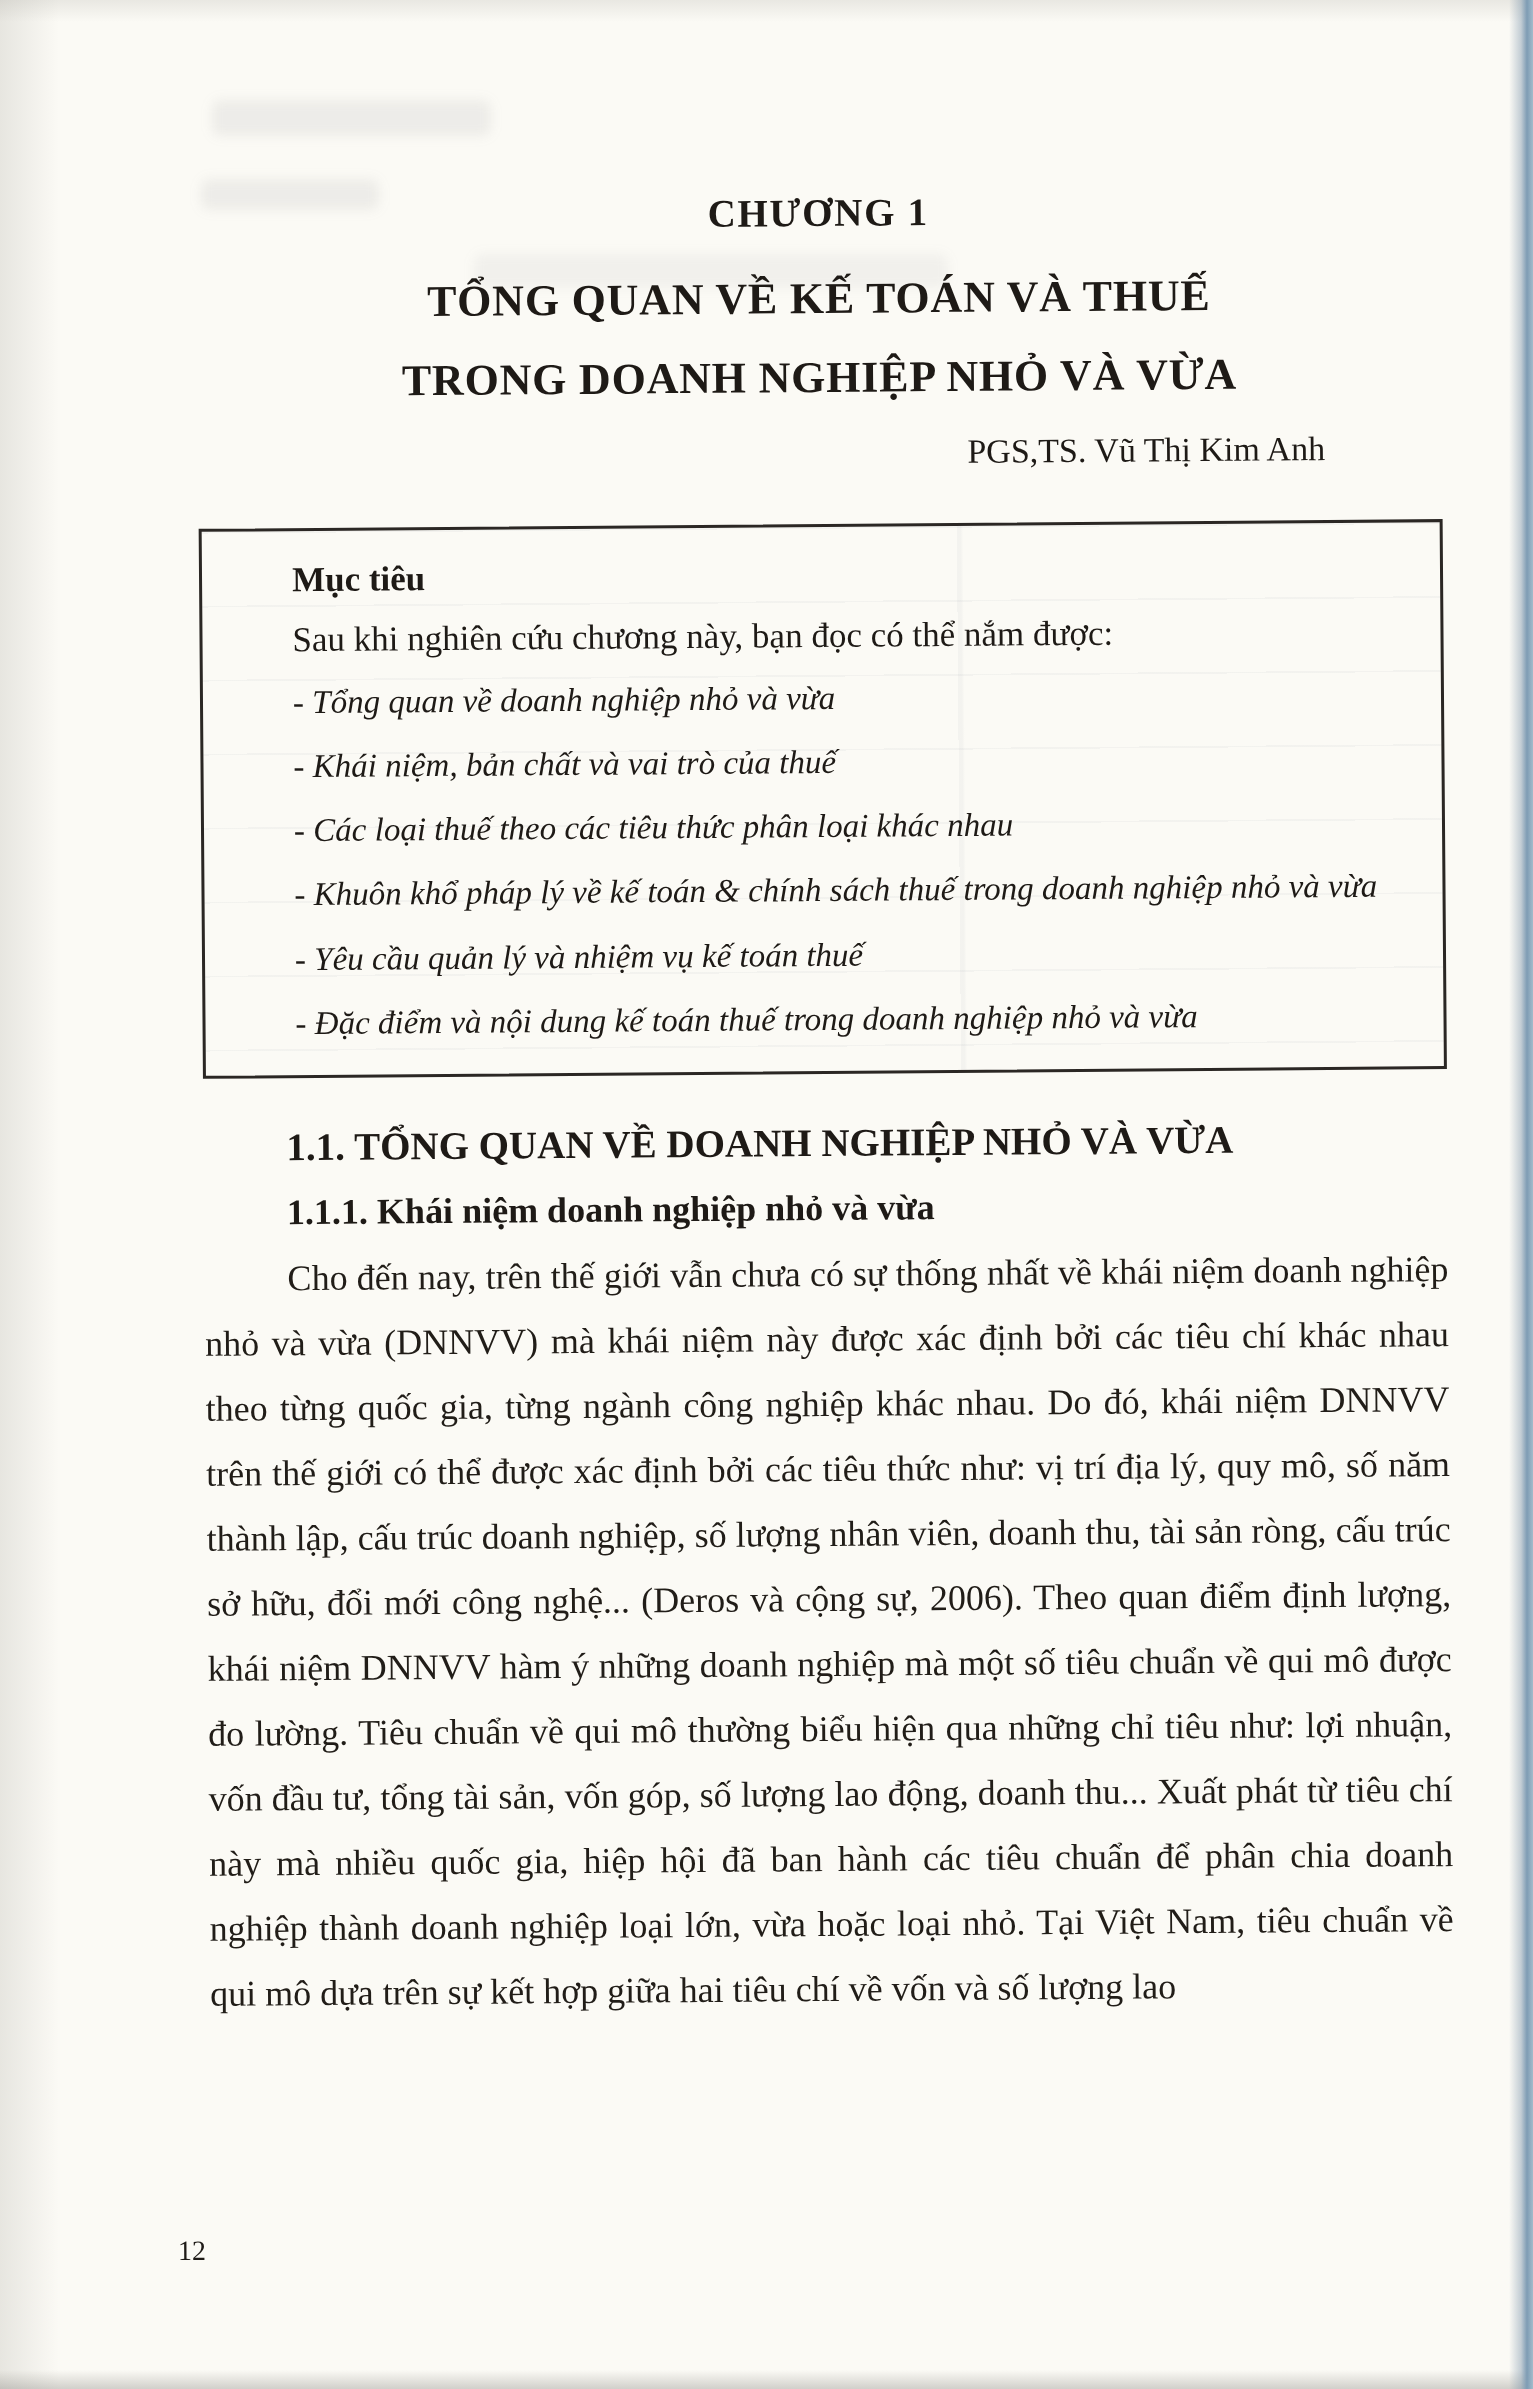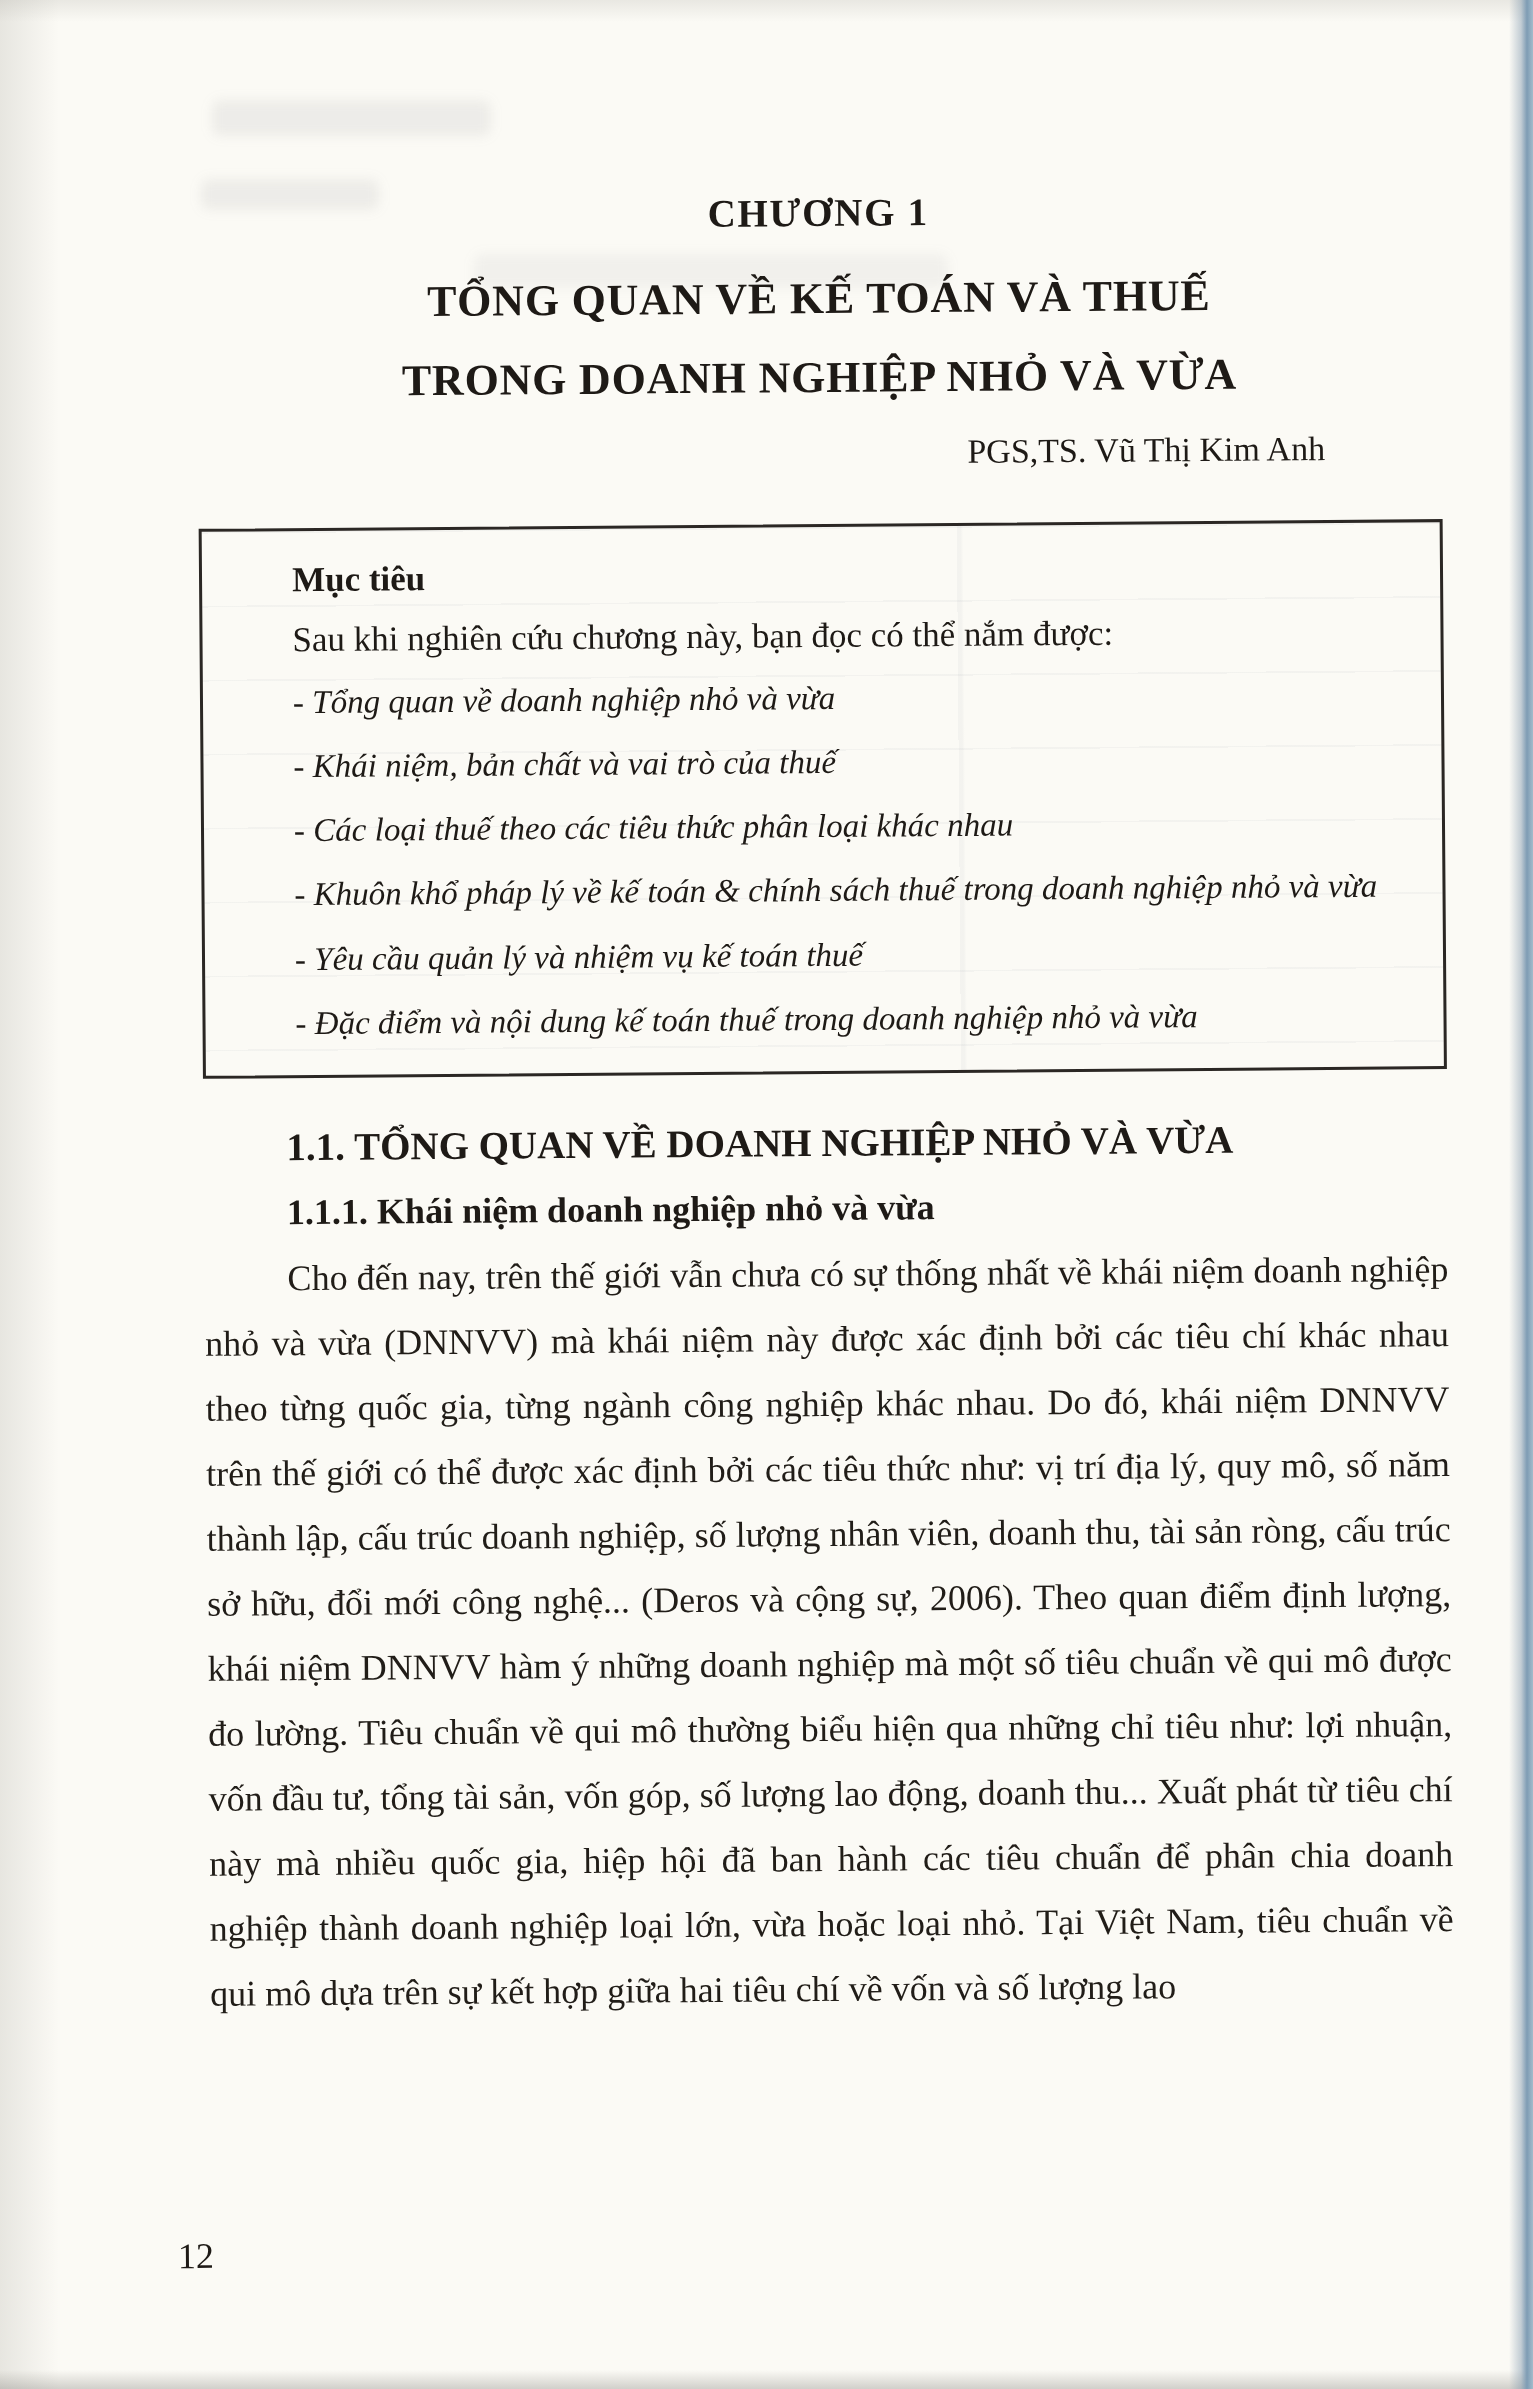--- a/index.html
+++ b/index.html
@@ -117,21 +117,21 @@
     text-align: justify;
     text-indent: 83px;
     margin: 13.5px 0 0 0;
     color: #211d18;
   }
 
   .page-number {
     position: absolute;
     left: 178px;
     top: 2235px;
-    font-size: 36px;
+    font-size: 28px;
     transform: rotate(-0.45deg);
   }
 </style>
 </head>
 <body>
 
 <div class="edge-left"></div>
 <div class="edge-top"></div>
 <div class="edge-bottom"></div>
 <div class="edge-right"></div>

